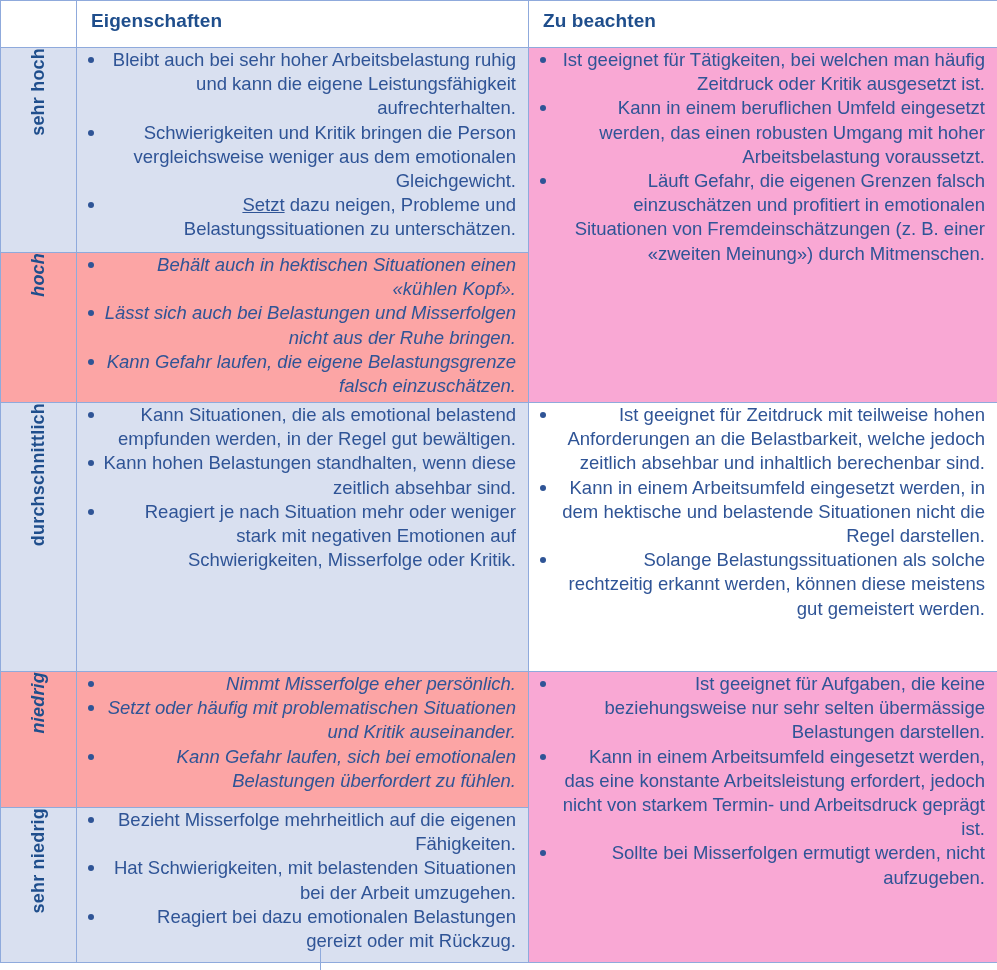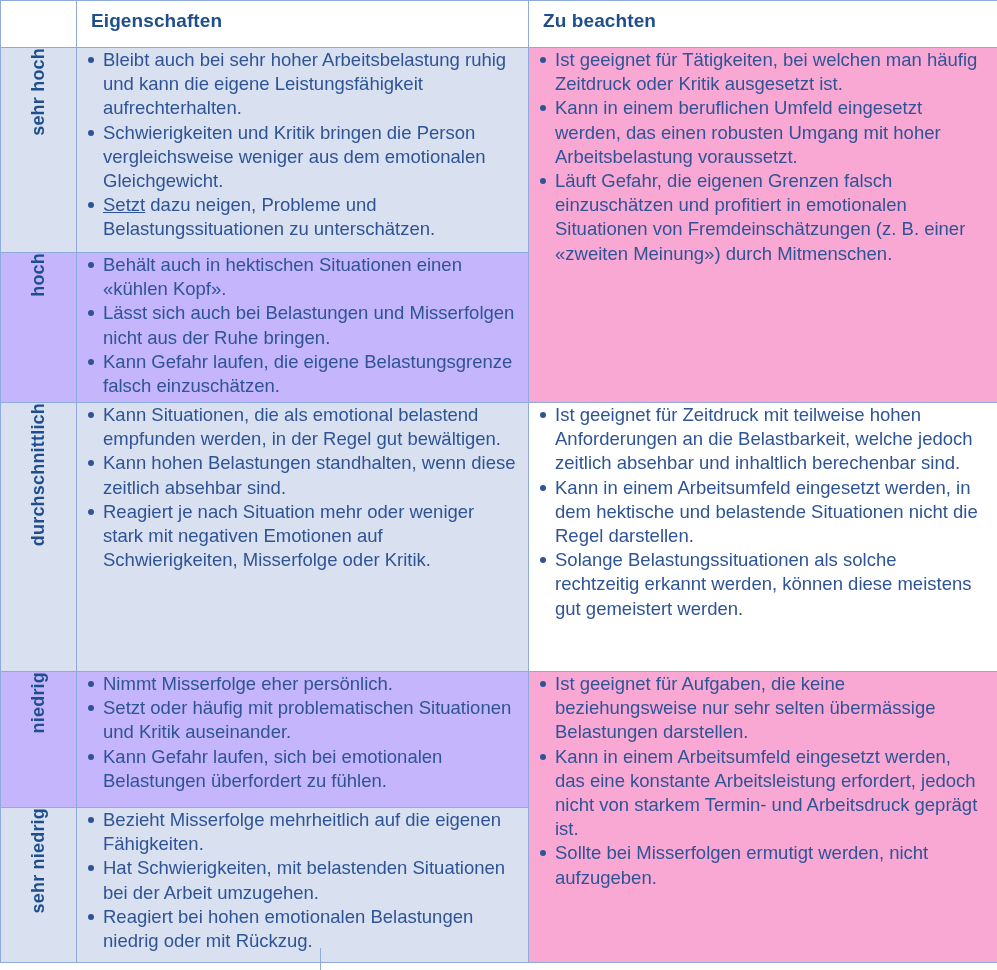--- a/index.html
+++ b/index.html
@@ -87,36 +87,37 @@
     padding: 0 0 0 26px;
     list-style: none;
   }
   ul.bullets > li {
     position: relative;
     font-size: 18.5px;
     line-height: 24.2px;
     color: #2f5496;
     margin: 0 12px 0 0;
     padding: 0 0 0 0;
+    text-align: right;
   }
   ul.bullets > li::before {
     content: "";
     position: absolute;
     left: -15px;
     top: 9px;
     width: 6px;
     height: 6px;
     border-radius: 50%;
     background: #2f5496;
   }
   .u { text-decoration: underline; }
 
   
   .bg-light  { background: #d9e0f0; }
-  .bg-white  { background: #c4b5fd; }
+  .bg-white  { background: #fca5a5; font-style: italic; }
   .bg-mid    { background: #f9a8d4; }
   .bg-pale   { background: #ffffff; }
 
   
   #bottom-tick {
     position: absolute;
     left: 320px;
     top: 948px;
     width: 1px;
     height: 22px;
@@ -219,21 +220,21 @@
     </tr>
 
     <tr style="height:155px;">
       <td class="level-cell bg-light">
         <span class="level-rot">sehr niedrig</span>
       </td>
       <td class="content-cell bg-light">
         <ul class="bullets">
           <li>Bezieht Misserfolge mehrheitlich auf die eigenen Fähigkeiten.</li>
           <li>Hat Schwierigkeiten, mit belastenden Situationen bei der Arbeit umzugehen.</li>
-          <li>Reagiert bei hohen emotionalen Belastungen niedrig oder mit Rückzug.</li>
+          <li>Reagiert bei dazu emotionalen Belastungen gereizt oder mit Rückzug.</li>
         </ul>
       </td>
     </tr>
 
   </tbody>
 </table>
 
 <div id="bottom-tick"></div>
 
 </div>

